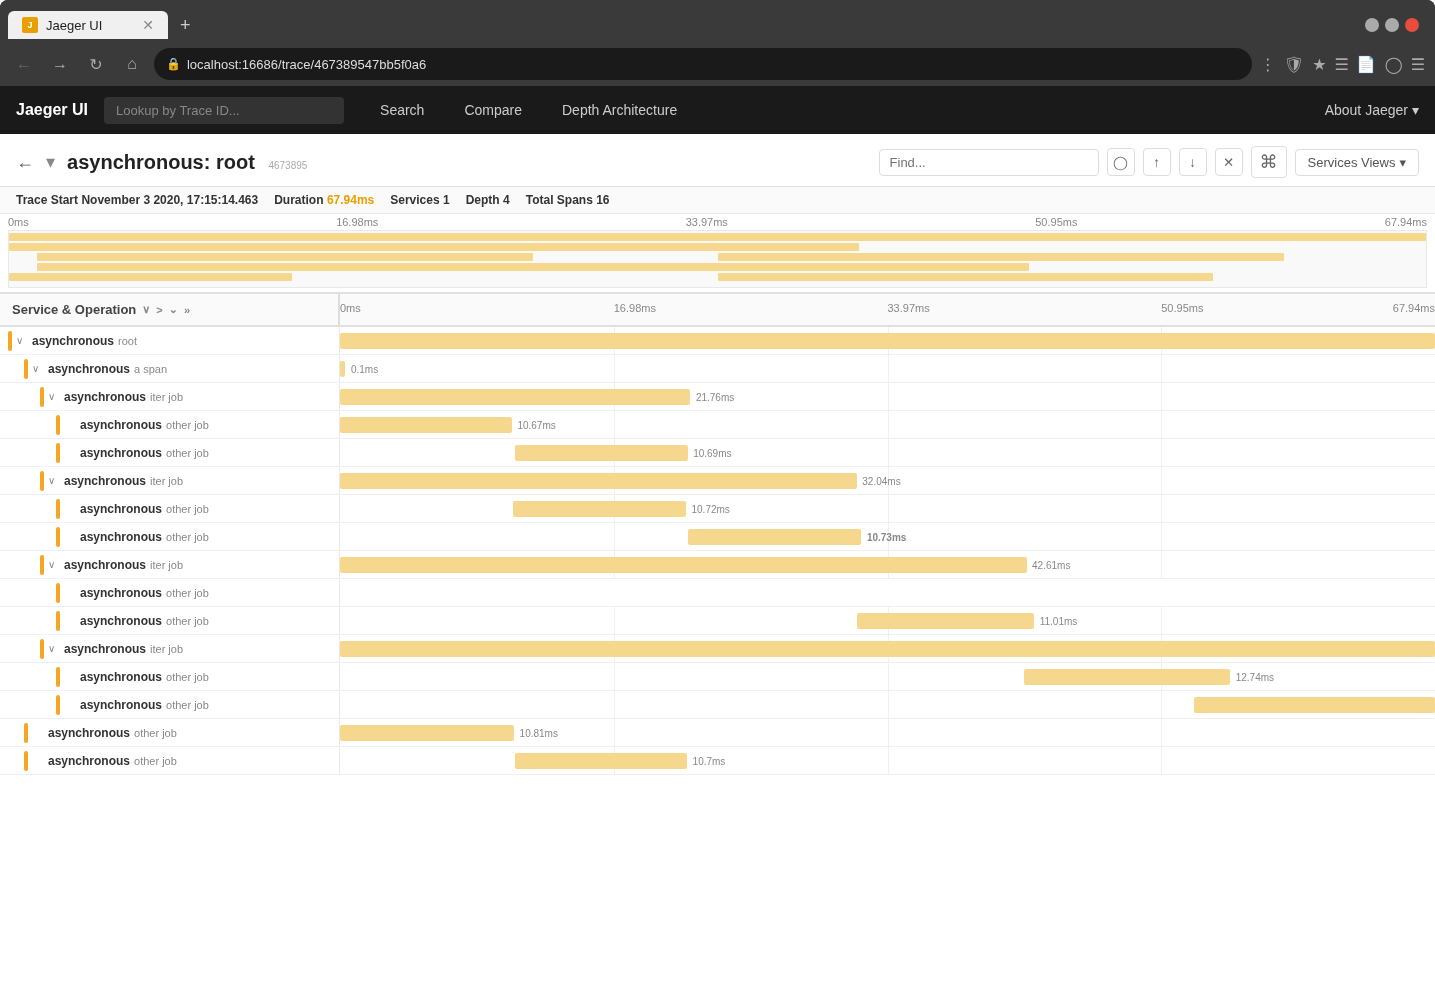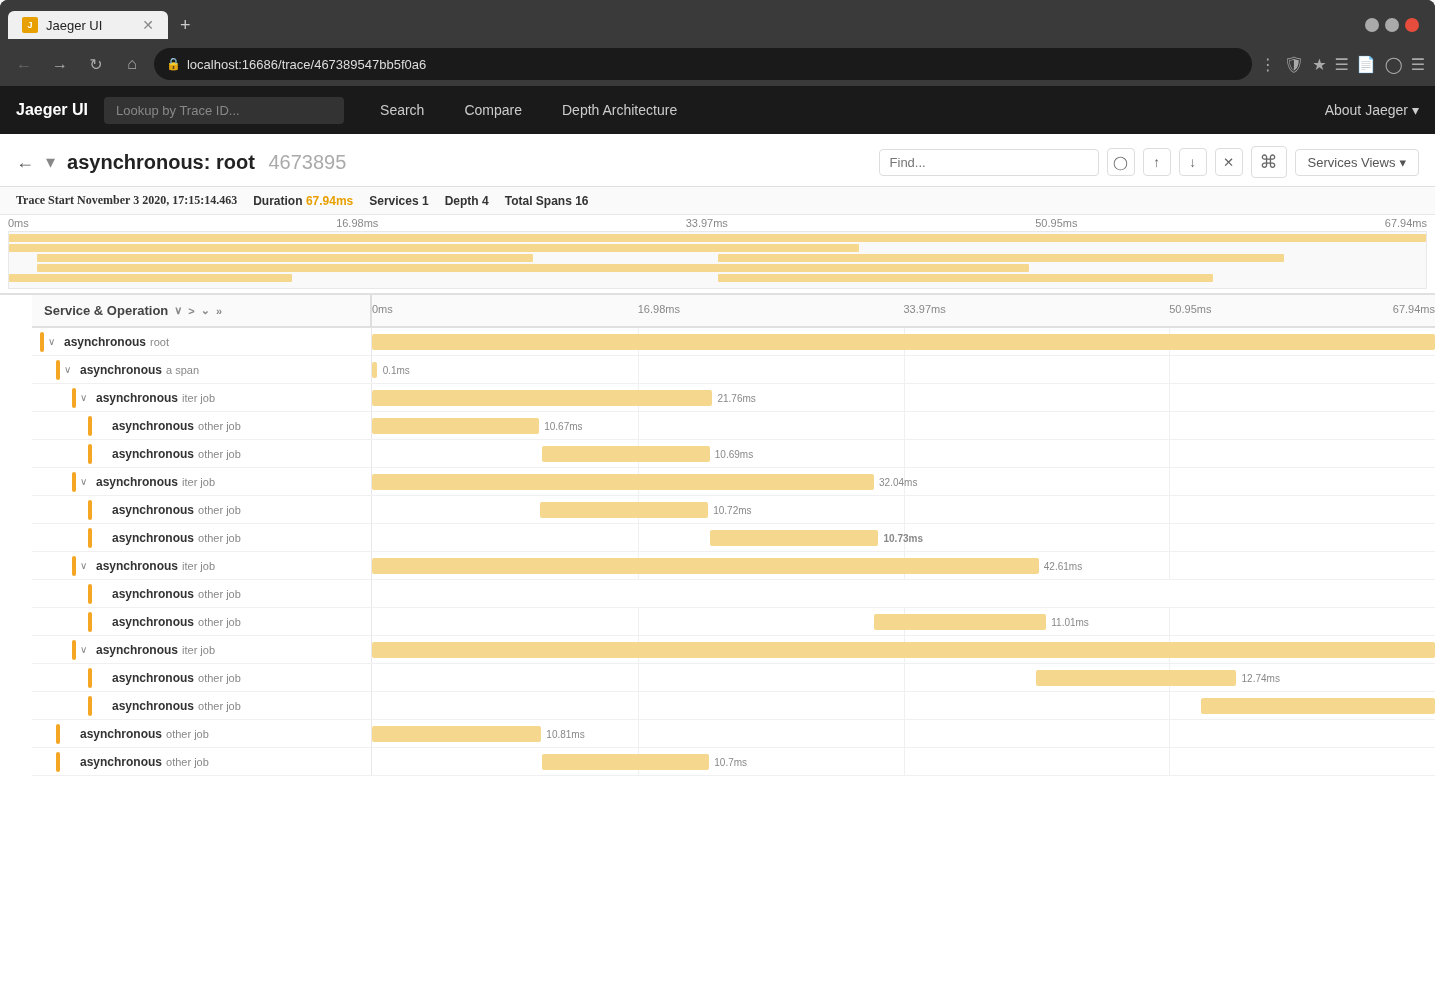--- a/index.html
+++ b/index.html
@@ -47,27 +47,27 @@
     .trace-title { font-size: 20px; font-weight: 600; color: #222; }
     .find-bar { margin-left: auto; display: flex; align-items: center; gap: 8px; }
     .find-input { border: 1px solid #ddd; border-radius: 4px; padding: 5px 10px; font-size: 13px; width: 220px; outline: none; }
     .find-btn { background: none; border: 1px solid #ddd; border-radius: 4px; width: 28px; height: 28px; cursor: pointer; display: flex; align-items: center; justify-content: center; color: #666; }
     .keyboard-shortcut-btn { background: none; border: 1px solid #ddd; border-radius: 4px; padding: 4px 8px; cursor: pointer; color: #666; font-size: 18px; }
     .alternate-views-btn { background: none; border: 1px solid #ddd; border-radius: 4px; padding: 5px 12px; cursor: pointer; color: #555; font-size: 13px; display: flex; align-items: center; gap: 4px; }
 
     
     .trace-meta { background: #fafafa; padding: 6px 16px; border-bottom: 1px solid #e8e8e8; font-size: 12px; color: #666; display: flex; align-items: center; gap: 4px; }
     .trace-meta span { color: #333; font-weight: 600; }
-    .trace-meta-item { margin-right: 12px; font-family: Liberation Serif, serif; }
+    .trace-meta-item { margin-right: 12px; }
 
     
     .timeline-overview { background: white; border-bottom: 1px solid #e0e0e0; padding: 0; position: relative; height: 72px; overflow: hidden; }
 
     
-    .trace-body { display: flex; flex-direction: column; background: white; padding-left: 32px; }
+    .trace-body { display: flex; flex-direction: column; background: white; }
 
     
     .trace-cols-header { display: flex; border-bottom: 2px solid #e0e0e0; background: #fafafa; }
     .service-op-header { width: 340px; min-width: 340px; padding: 8px 12px; font-size: 13px; font-weight: 600; color: #444; display: flex; align-items: center; gap: 6px; border-right: 2px solid #ddd; }
     .col-ctrl { color: #888; font-size: 11px; cursor: pointer; }
     .timeline-header { flex: 1; display: flex; justify-content: space-between; padding: 8px 0; font-size: 11px; color: #888; position: relative; }
 
     
     .span-rows { overflow-y: auto; }
     .span-row { display: flex; align-items: center; height: 28px; border-bottom: 1px solid #f0f0f0; }
@@ -132,21 +132,21 @@
         <span>▾</span>
       </div>
     </div>
 
     <div class="trace-header">
       <button class="back-btn">←</button>
       <span class="trace-title-arrow">▾</span>
       <span class="trace-title">
         <span>asynchronous:</span>
         <span>root</span>
-        <span style="color:#aaa; font-size:20px; font-weight:400; margin-left:8px;">4673895</span>
+        <span style="color:#aaa; font-size:10px; font-weight:400; margin-left:8px;">4673895</span>
       </span>
       <div class="find-bar">
         <input class="find-input" placeholder="Find..." style="">
         <button class="find-btn">◯</button>
         <button class="find-btn">↑</button>
         <button class="find-btn">↓</button>
         <button class="find-btn">✕</button>
         <button class="keyboard-shortcut-btn">⌘</button>
         <button class="alternate-views-btn">
           <span>Services Views</span>

